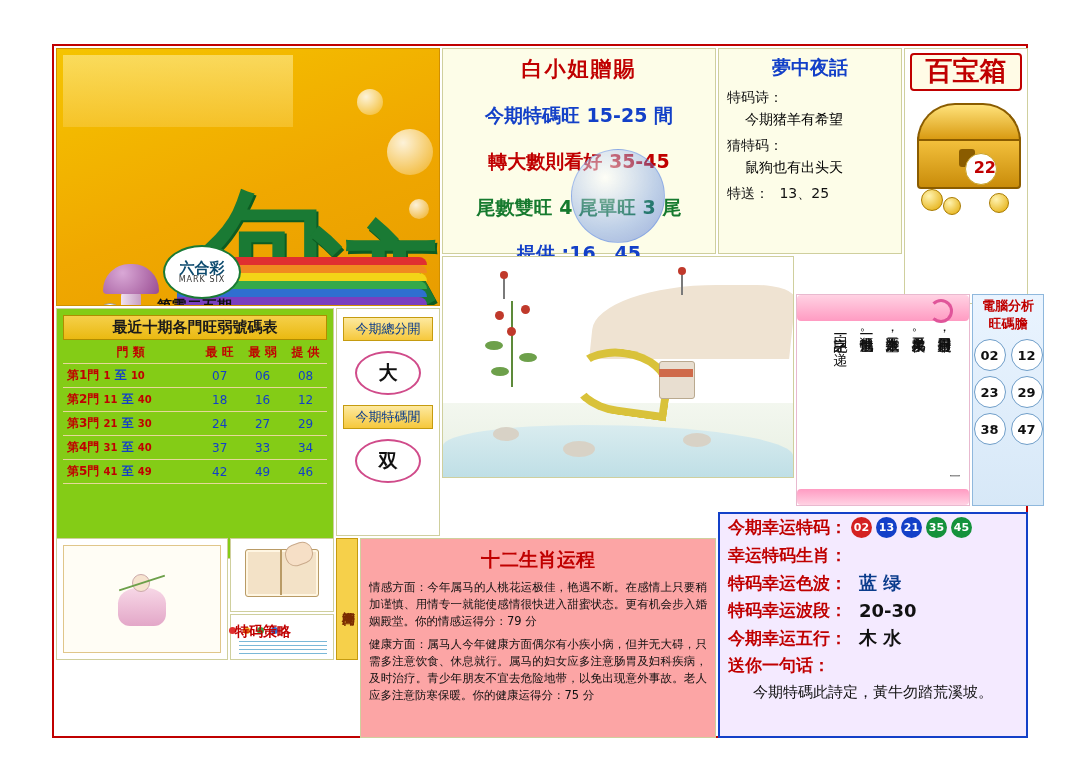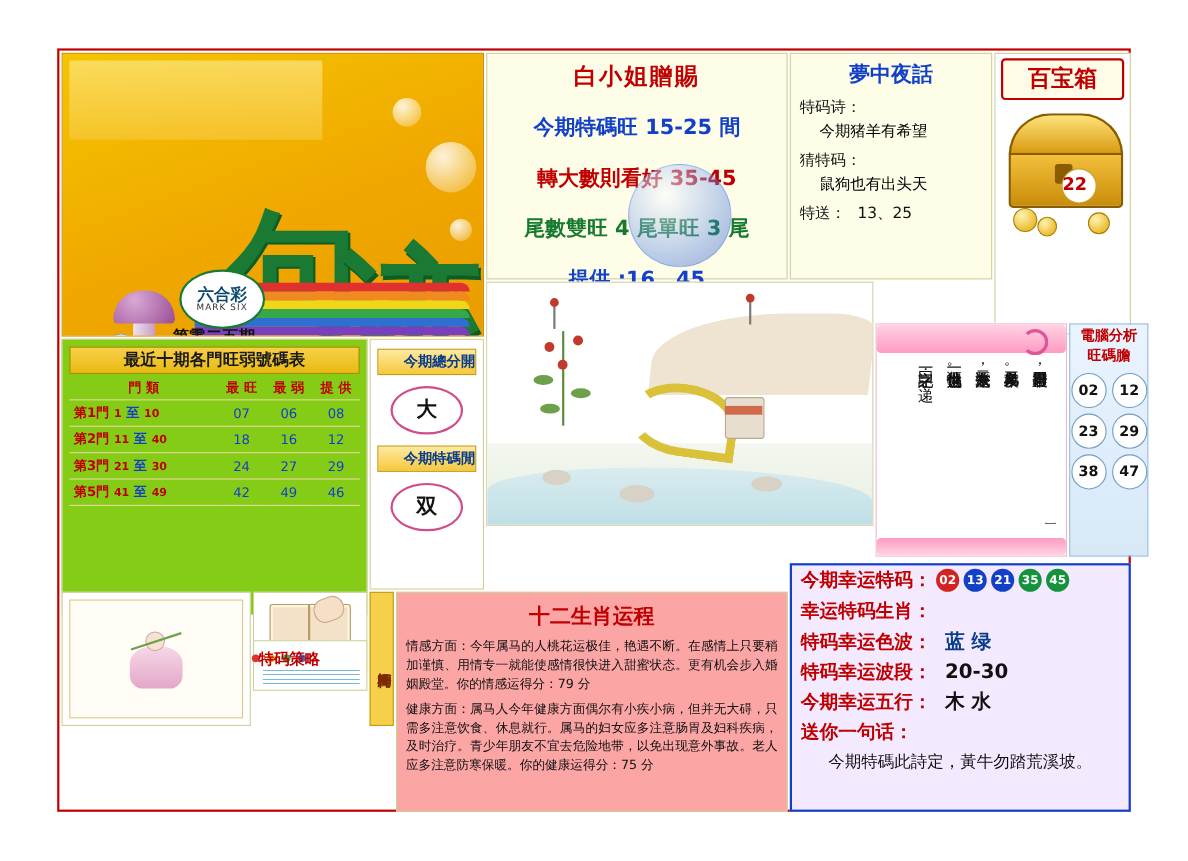--- a/index.html
+++ b/index.html
@@ -61,31 +61,31 @@
   
   .dream{left:664px;top:2px;width:184px;height:206px;background:#fdfde8;border:1px solid #cfcf9d;padding:6px 8px;}
   .dream .ttl{text-align:center;font-size:19px;font-weight:bold;color:#1340c8;
     font-family:"DejaVu Serif","Liberation Serif",serif;}
   .dream .row{font-size:14px;color:#111;margin-top:8px;}
   .dream .ind{margin-left:18px;margin-top:4px;font-size:14px;}
 
   
   .treas{left:850px;top:2px;width:124px;height:256px;background:#fff;border:1px solid #cfcf9d;}
   .treas .ttl{margin:4px auto 0;width:108px;height:34px;border:2px solid #c00000;border-radius:4px;
-    background:#fffbe6;color:#c00000;font-size:21px;font-weight:bold;text-align:center;line-height:32px;
+    background:#fffbe6;color:#c00000;font-size:27px;font-weight:bold;text-align:center;line-height:32px;
     font-family:"DejaVu Serif","Liberation Serif",serif;}
   .chest{position:absolute;left:12px;top:54px;width:100px;height:84px;}
   .chest .lid{position:absolute;left:0;top:0;width:100px;height:34px;border-radius:50px 50px 0 0;
     background:linear-gradient(180deg,#ffe27a,#d99b12);border:2px solid #8a5c00;}
   .chest .body{position:absolute;left:0;top:32px;width:100px;height:50px;
     background:linear-gradient(180deg,#f6c440,#c98c0a);border:2px solid #8a5c00;border-radius:4px;}
   .chest .lock{position:absolute;left:42px;top:46px;width:16px;height:18px;background:#8a5c00;border-radius:3px;}
   .coin{position:absolute;border-radius:50%;background:radial-gradient(circle at 35% 30%,#fff3b0,#e2a800);border:1px solid #a97b00;}
   .tnum{position:absolute;left:48px;top:50px;width:30px;height:30px;border-radius:50%;background:#fff;
-    border:1px solid #c9a227;color:#c00000;font-size:16px;font-weight:bold;text-align:left;line-height:28px;}
+    border:1px solid #c9a227;color:#c00000;font-size:16px;font-weight:bold;text-align:right;line-height:28px;}
 
   
   .pic{left:388px;top:210px;width:352px;height:222px;background:#fff;border:1px solid #cfcf9d;overflow:hidden;}
   .sky{position:absolute;left:0;top:0;width:100%;height:100%;background:#ffffff;}
   .hill{position:absolute;right:0;top:28px;width:200px;height:74px;background:#efe3d2;
     border-radius:60% 20% 0 0;transform:skewX(-6deg);}
   .ground{position:absolute;left:0;bottom:0;width:100%;height:74px;
     background:linear-gradient(180deg,#f3f7ef,#e7efe2);}
   .stream{position:absolute;left:0;bottom:0;width:100%;height:52px;
     background:linear-gradient(180deg,#d9ecef,#bfdfe6);border-radius:40% 60% 0 0;}
@@ -120,21 +120,21 @@
   table.nums{width:calc(100% - 12px);margin:2px 6px;border-collapse:collapse;font-size:12px;}
   table.nums th{color:#c00000;font-weight:bold;font-size:12px;padding:2px 0;text-align:center;}
   table.nums td{text-align:center;padding:3px 0;color:#1340c8;font-size:12px;}
   table.nums td.men{color:#c00000;font-weight:bold;text-align:left;padding-left:4px;white-space:nowrap;}
   table.nums tr{border-bottom:1px solid #e6d89a;}
   .rngnum{color:#c00000;font-size:10px;}
 
   
   .sum{left:282px;top:262px;width:104px;height:228px;background:#fff;border:1px solid #cfcf9d;}
   .sum .cap{margin:8px 6px 0;background:linear-gradient(180deg,#fde9a0,#f6c83c);border:1px solid #c59b10;
-    text-align:right;font-size:13px;font-weight:bold;color:#0a3c8c;padding:2px 0;}
+    text-align:center;font-size:13px;font-weight:normal;color:#0a3c8c;padding:2px 0;}
   .sum .oval{margin:10px auto;width:62px;height:40px;border-radius:50%;border:2px solid #d04b8a;
     background:#fff;color:#111;font-size:19px;font-weight:bold;text-align:center;line-height:38px;
     font-family:"DejaVu Serif","Liberation Serif",serif;}
 
   
   .pic2{left:2px;top:492px;width:172px;height:122px;background:#fff;border:1px solid #cfcf9d;overflow:hidden;}
   .pic2-inner{position:absolute;left:6px;top:6px;right:6px;bottom:6px;border:1px solid #e0c68a;background:#fffdf5;}
   .lady2{position:absolute;left:46px;top:26px;width:60px;height:54px;}
   .robe{position:absolute;left:8px;top:16px;width:48px;height:38px;border-radius:40% 40% 12px 12px;
     background:linear-gradient(180deg,#f7d7e6,#e3a7c8);}
@@ -142,21 +142,21 @@
   .branch{position:absolute;left:8px;top:10px;width:48px;height:2px;background:#6da04a;transform:rotate(-18deg);}
 
   
   .pic3{left:176px;top:492px;width:104px;height:74px;background:#fff;border:1px solid #cfcf9d;}
   .book{position:absolute;left:14px;top:10px;width:72px;height:46px;background:#f3e2c7;border:1px solid #b99b66;
     border-radius:3px;box-shadow:inset 0 0 0 2px #fff6e2;}
   .book-mid{position:absolute;left:49px;top:10px;width:2px;height:46px;background:#b99b66;}
   .hand{position:absolute;left:54px;top:4px;width:26px;height:20px;border-radius:10px;background:#f6dfc6;border:1px solid #c9a98a;transform:rotate(-20deg);}
 
   
-  .strat{left:176px;top:536px;width:104px;height:46px;background:#fff;border:1px solid #cfcf9d;}
+  .strat{left:176px;top:568px;width:104px;height:46px;background:#fff;border:1px solid #cfcf9d;}
   .strat .badge{position:absolute;left:4px;top:8px;font-size:14px;font-weight:bold;color:#c00000;
     font-family:"DejaVu Serif","Liberation Serif",serif;}
   .strat .dots{position:absolute;left:-2px;top:4px;}
   .strat .dot{display:inline-block;width:7px;height:7px;border-radius:50%;margin-right:2px;}
   .strat .lines{position:absolute;left:8px;bottom:4px;width:88px;height:14px;
     background:repeating-linear-gradient(180deg,#7ab8d8 0 1px,transparent 1px 4px);}
 
   
   .vtag{left:282px;top:492px;width:22px;height:122px;background:#f6d04a;border:1px solid #c59b10;
     writing-mode:vertical-rl;text-orientation:upright;font-size:13px;color:#7a2b00;text-align:center;
@@ -350,20 +350,31 @@
           <span class="rngnum">21</span>
           <span style="color:#1340c8;">至</span>
           <span class="rngnum">30</span>
         </td>
         <td>24</td>
         <td>27</td>
         <td>29</td>
       </tr>
       <tr>
         <td class="men">
+          <span>第4門</span>
+          <span class="rngnum">31</span>
+          <span style="color:#1340c8;">至</span>
+          <span class="rngnum">40</span>
+        </td>
+        <td>37</td>
+        <td>33</td>
+        <td>34</td>
+      </tr>
+      <tr>
+        <td class="men">
           <span>第5門</span>
           <span class="rngnum">41</span>
           <span style="color:#1340c8;">至</span>
           <span class="rngnum">49</span>
         </td>
         <td>42</td>
         <td>49</td>
         <td>46</td>
       </tr>
     </tbody>

